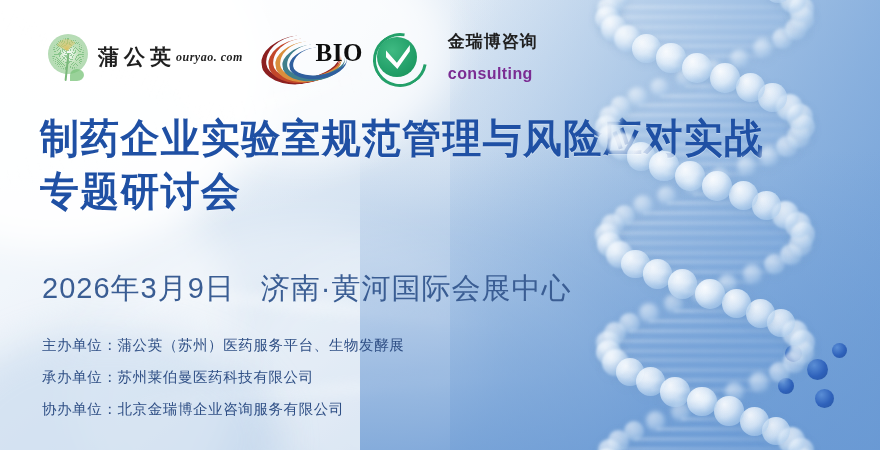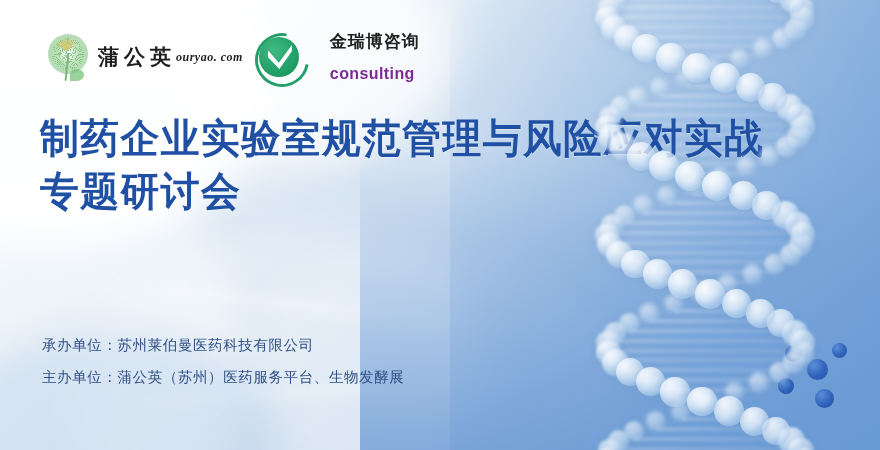--- a/index.html
+++ b/index.html
@@ -306,20 +306,31 @@
           <div class="seed" style="transform: rotate(18deg); opacity: 0.55;"></div>
           <div class="seed" style="transform: rotate(31deg); opacity: 0.55;"></div>
           <div class="seed" style="transform: rotate(44deg); opacity: 0.55;"></div>
         </div>
       <div class="dandtxt">
         <div class="dandcn">蒲公英</div>
         <div class="danden">ouryao. com</div>
       </div>
     </div>
 
+    <div class="logo">
+      <div class="biowrap">
+        <div class="swoosh" style="left:0;top:4px;width:74px;height:44px;border-width:0 0 5px 5px;border-bottom-color:#8c1f20;border-left-color:#8c1f20;transform:rotate(-8deg);"></div>
+        <div class="swoosh" style="left:7px;top:7px;width:68px;height:40px;border-width:0 0 5px 5px;border-bottom-color:#c2472a;border-left-color:#c2472a;transform:rotate(-8deg);"></div>
+        <div class="swoosh" style="left:14px;top:10px;width:62px;height:36px;border-width:0 0 5px 5px;border-bottom-color:#d98f3c;border-left-color:#d98f3c;transform:rotate(-8deg);"></div>
+        <div class="swoosh" style="left:21px;top:13px;width:58px;height:32px;border-width:0 0 5px 5px;border-bottom-color:#3f7f8c;border-left-color:#3f7f8c;transform:rotate(-8deg);"></div>
+        <div class="swoosh" style="left:28px;top:16px;width:54px;height:28px;border-width:0 0 4px 4px;border-bottom-color:#2f5f9e;border-left-color:#2f5f9e;transform:rotate(-8deg);"></div>
+        <div class="biotxt">BIO</div>
+        <div class="biosub"></div>
+      </div>
+    </div>
 
     <div class="logo lab">
       <div class="labmark">
         <div class="labring"></div>
       </div>
     </div>
 
     <div class="logo krb">
       <div class="krbtxt">
         <div class="krbcn">金瑞博咨询</div>
@@ -328,20 +339,23 @@
     </div>
 
   </div>
 
   <div class="headline">
     <div class="hl">制药企业实验室规范管理与风险应对实战</div>
     <div class="hl">专题研讨会</div>
   </div>
 
   <div class="dateline">
+    <span>2026年3月9日</span>
+    <span>济南·黄河国际会展中心</span>
   </div>
 
   <div class="orgs">
+    <div class="org">主办单位：蒲公英（苏州）医药服务平台、生物发酵展</div>
     <div class="org">承办单位：苏州莱伯曼医药科技有限公司</div>
-    <div class="org">主办单位：蒲公英（苏州）医药服务平台、生物发酵展</div>
+    <div class="org">协办单位：北京金瑞博企业咨询服务有限公司</div>
   </div>
 
 </div>
 
 </body></html>

